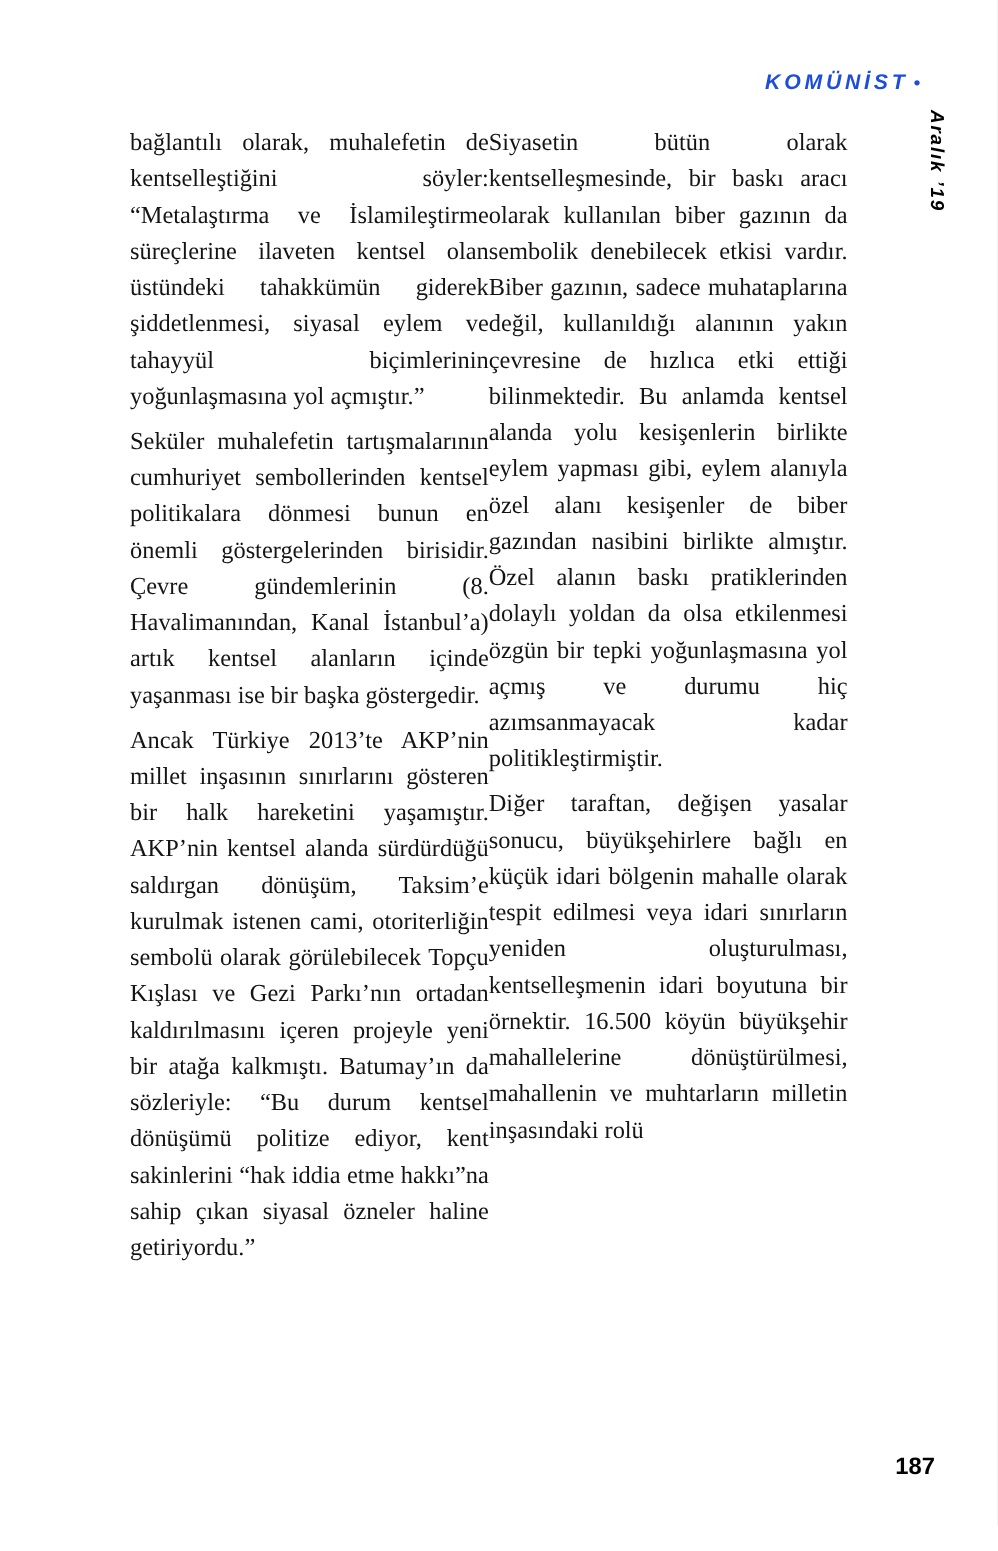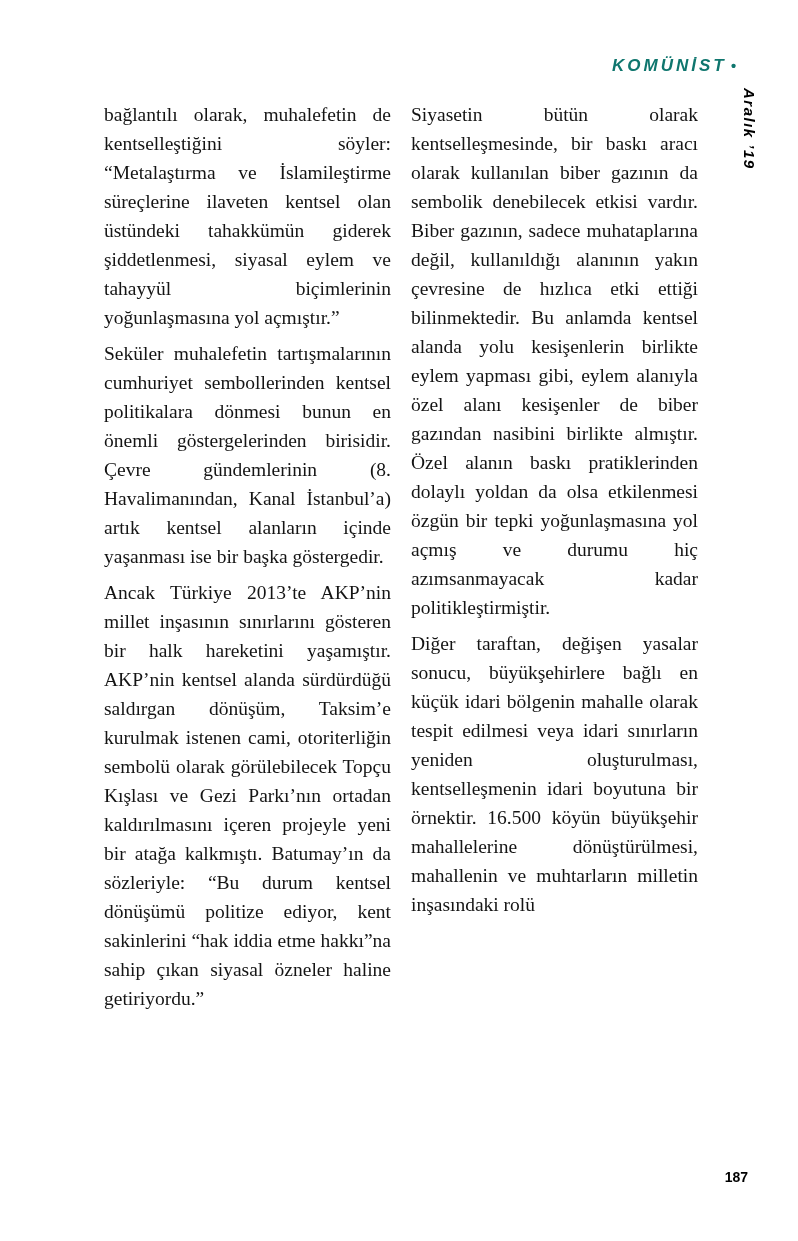--- a/index.html
+++ b/index.html
@@ -19,21 +19,21 @@
   }
   .header {
     position: absolute;
     top: 56px;
     right: 62px;
     font-family: "Liberation Sans", sans-serif;
     font-weight: 700;
     font-style: italic;
     font-size: 17px;
     letter-spacing: 3px;
-    color: #0f766e;
+    color: #1d4ed8;
     white-space: nowrap;
   }
   .header .bullet {
     letter-spacing: 0;
     margin-left: 4px;
     font-size: 15px;
   }
   .sidebar-date {
     position: absolute;
     top: 88px;
@@ -45,41 +45,40 @@
     font-size: 15px;
     letter-spacing: 1.5px;
     color: #000;
   }
   .columns {
     position: absolute;
     top: 100px;
     left: 104px;
     width: 594px;
     display: flex;
-    gap: 20px;
   }
   .col {
     width: 287px;
     text-align: justify;
     font-size: 19.5px;
     line-height: 29px;
     hyphens: auto;
     -webkit-hyphens: auto;
   }
   .col p.para {
     margin: 0 0 7px 0;
     text-indent: 0;
   }
   .page-number {
     position: absolute;
     right: 50px;
     bottom: 56px;
     font-family: "Liberation Sans", sans-serif;
     font-weight: 700;
-    font-size: 14px;
+    font-size: 19px;
     color: #000;
   }
 </style>
 </head>
 <body>
 
 <div class="page">
 
   <div class="header">
     <span>KOMÜNİST</span><span class="bullet">•</span>

